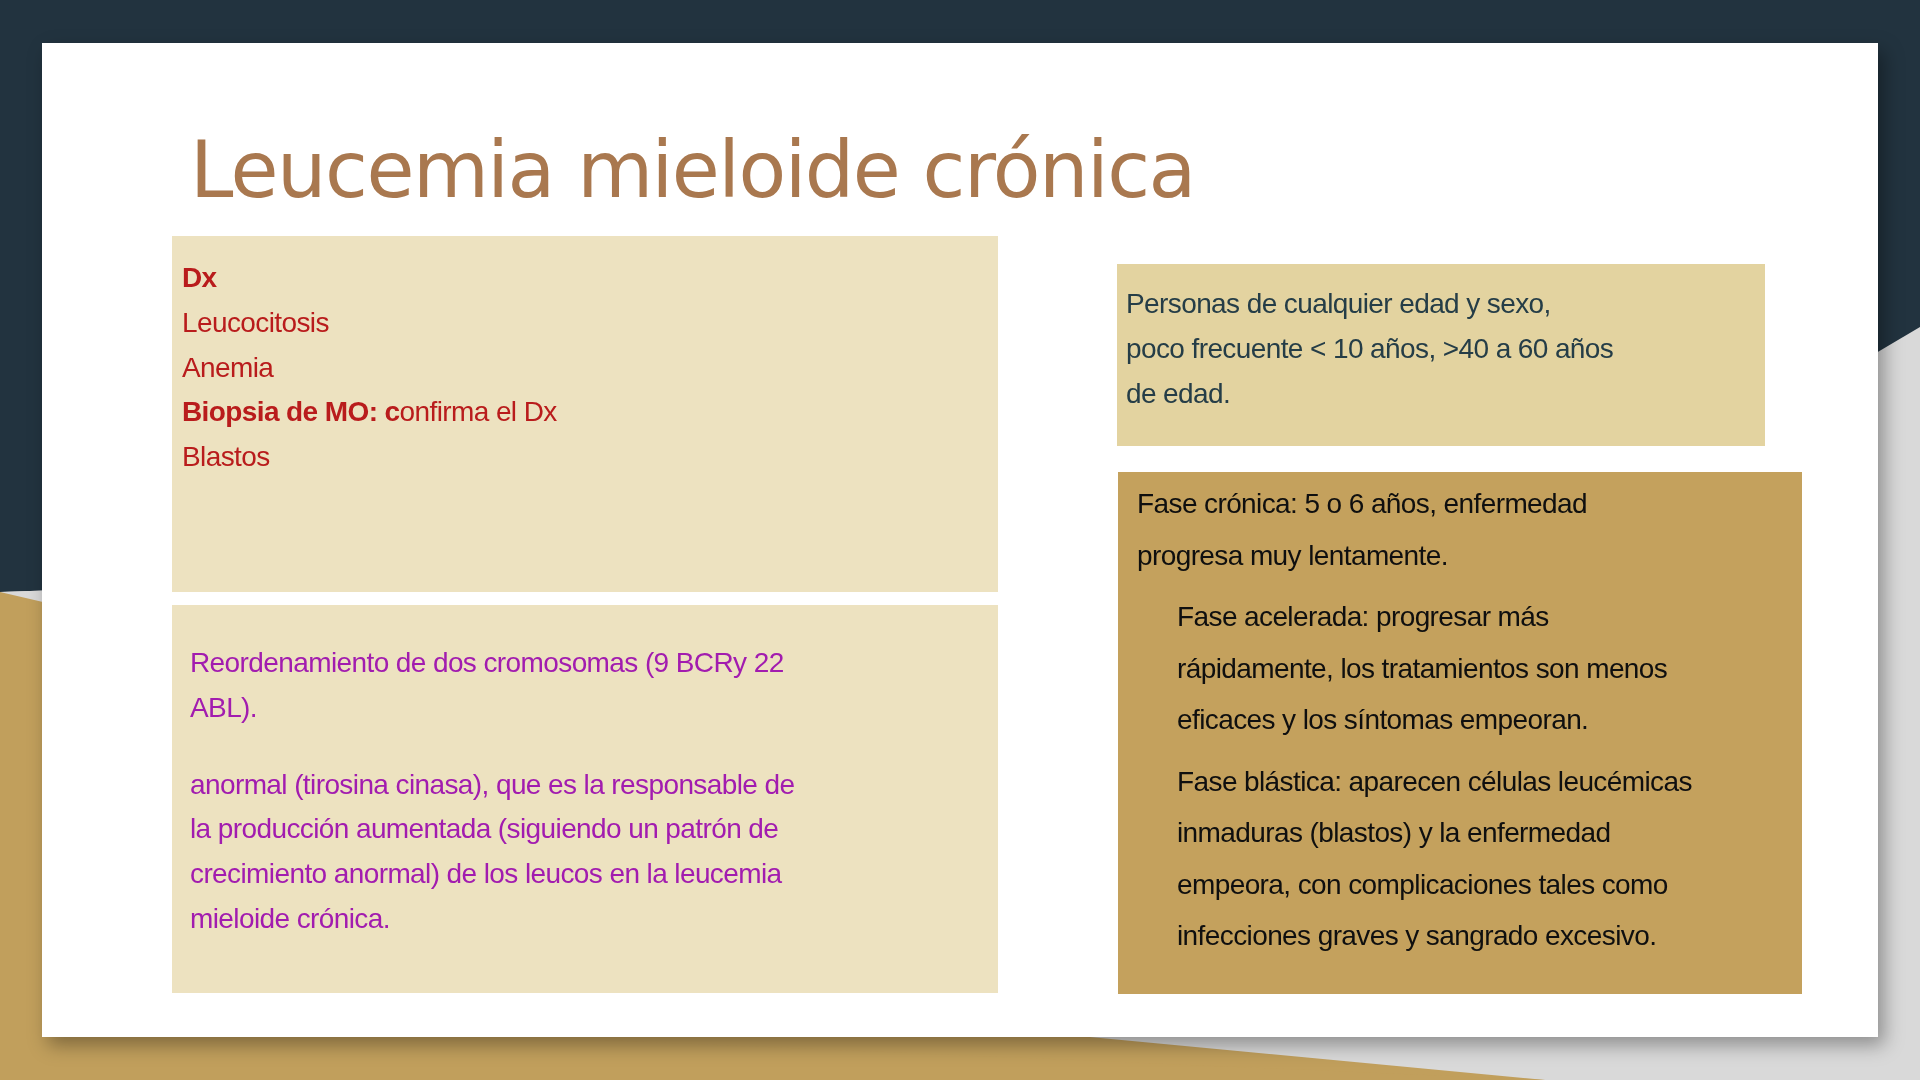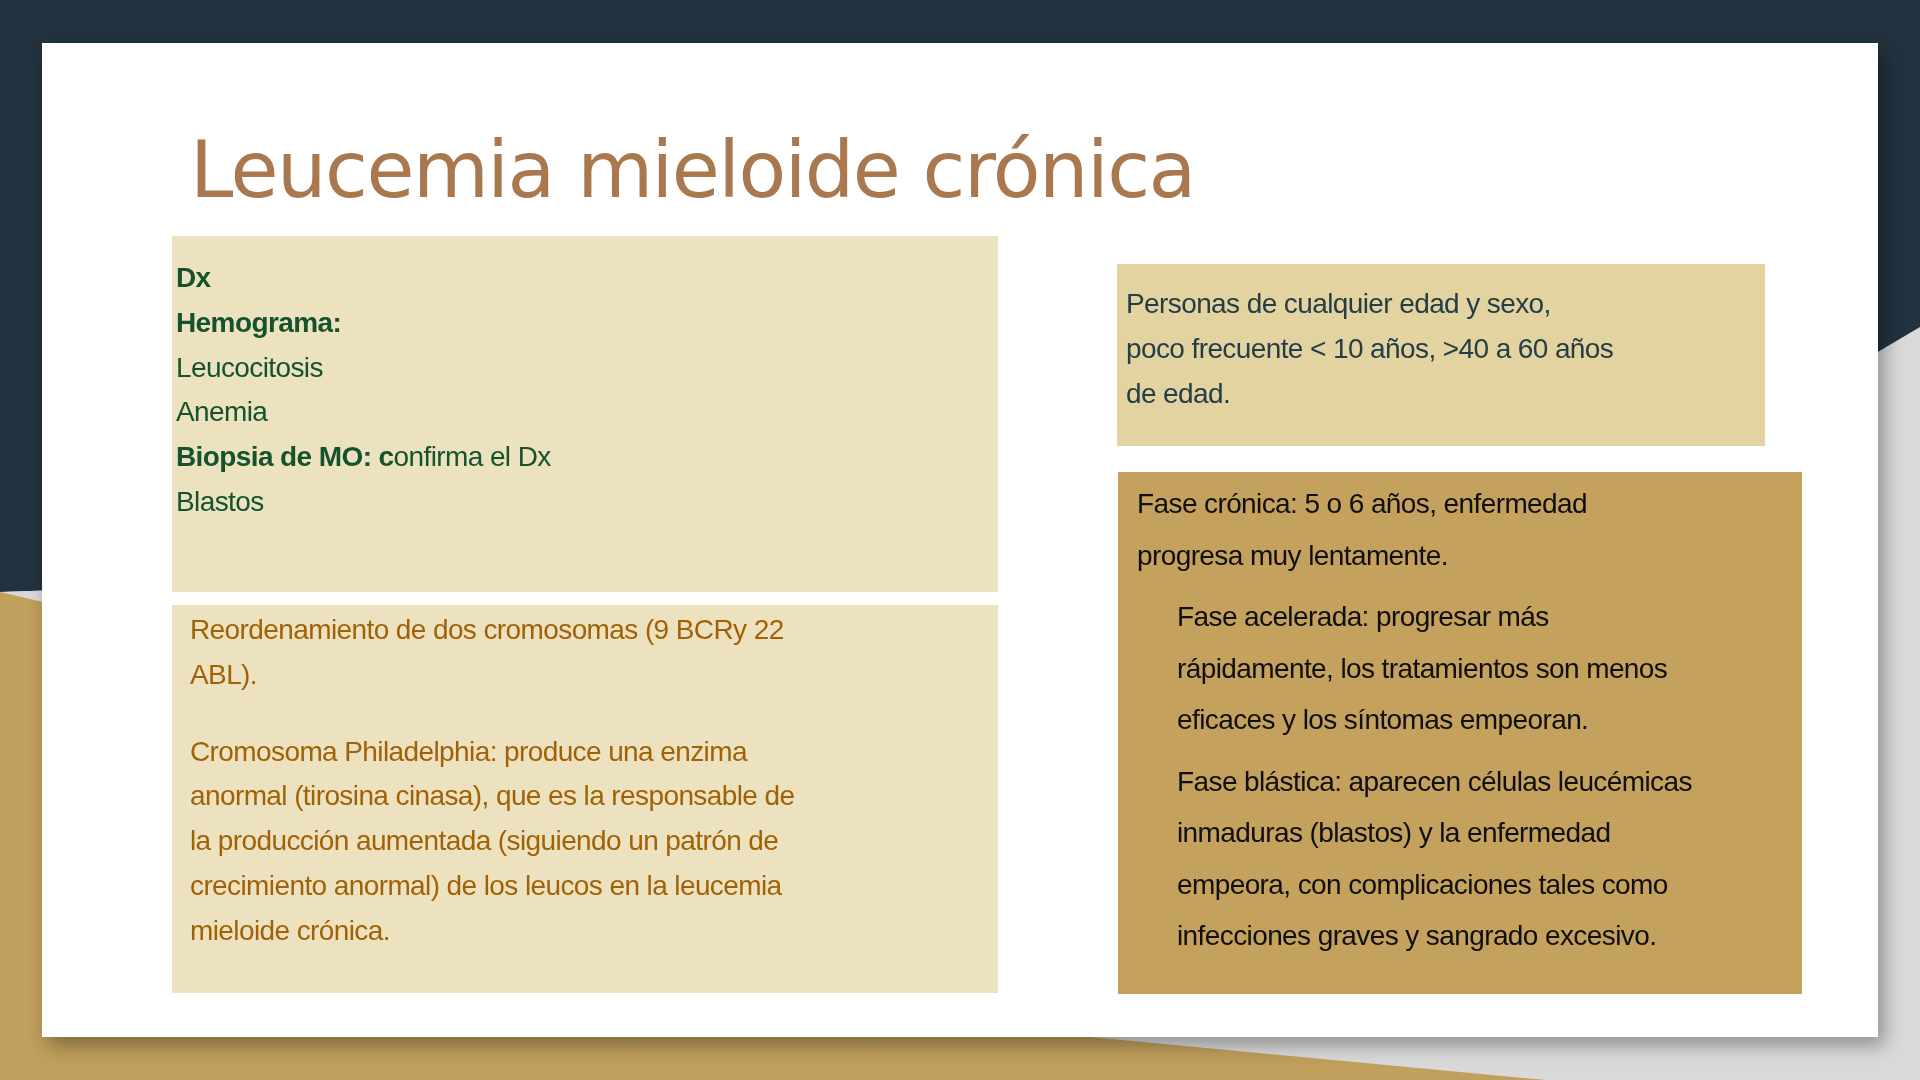--- a/index.html
+++ b/index.html
@@ -2,22 +2,22 @@
 <html><head>
 <meta charset="utf-8">
 <style>
   html, body { margin:0; padding:0; }
   body { width:1920px; height:1080px; position:relative; overflow:hidden; background:#d9d9d9; font-family:"Liberation Sans", sans-serif; }
   .bg { position:absolute; inset:0; }
   .slide { position:absolute; left:42px; top:43px; width:1836px; height:994px; background:#ffffff; box-shadow: 6px 8px 18px rgba(0,0,0,0.35); }
   .title { position:absolute; left:148px; top:88px; font-size:78px; color:#A9784F; font-family:"DejaVu Sans", sans-serif; font-weight:normal; letter-spacing:-1.5px; white-space:nowrap; line-height:1; }
   .box { position:absolute; box-sizing:border-box; }
   .line { display:block; white-space:nowrap; }
-  .b1 { left:130px; top:193px; width:826px; height:356px; background:#EDE2C0; color:#14532d; padding:20px 4px; font-size:28px; line-height:44.8px; letter-spacing:-0.6px; }
-  .b2 { left:130px; top:562px; width:826px; height:388px; background:#EDE2C0; color:#a16207; padding:3px 18px; font-size:28px; line-height:44.8px; letter-spacing:-0.6px; }
+  .b1 { left:130px; top:193px; width:826px; height:356px; background:#EDE2C0; color:#b91c1c; padding:20px 10px; font-size:28px; line-height:44.8px; letter-spacing:-0.6px; }
+  .b2 { left:130px; top:562px; width:826px; height:388px; background:#EDE2C0; color:#a21caf; padding:36px 18px; font-size:28px; line-height:44.8px; letter-spacing:-0.6px; }
   .b2 .para + .para { margin-top:32px; }
   .b3 { left:1075px; top:221px; width:648px; height:182px; background:#E3D3A0; color:#253D47; padding:18px 9px; font-size:28px; line-height:44.8px; letter-spacing:-0.6px; }
   .b4 { left:1076px; top:429px; width:684px; height:522px; background:#C4A15D; color:#0f0f0f; padding:6px 19px; font-size:28px; line-height:51.5px; letter-spacing:-0.6px; }
   .b4 .para + .para { margin-top:10px;margin-left:40px; }
   b { font-weight:bold; }
 </style>
 </head>
 <body>
 
 <svg class="bg" width="1920" height="1080" viewBox="0 0 1920 1080">
@@ -26,34 +26,32 @@
   <polygon points="0,592 1560,540 1920,1080 0,1080" fill="#D9D9D9"></polygon>
   <polygon points="0,592 700,1000 1545,1080 0,1080" fill="#C19F5C"></polygon>
   <polygon points="0,592 60,606 600,1040 1545,1080 0,1080" fill="#C19F5C"></polygon>
 </svg>
 
 <div class="slide">
   <div class="title">Leucemia mieloide crónica</div>
 
   <div class="box b1">
     <b class="line">Dx</b>
-    <b class="line">Hemograma:</b>
     <span class="line">Leucocitosis</span>
     <span class="line">Anemia</span>
     <span class="line"><b>Biopsia de MO: c</b><span>onfirma el Dx</span></span>
     <span class="line">Blastos</span>
   </div>
 
   <div class="box b2">
     <div class="para">
       <span class="line">Reordenamiento de dos cromosomas (9  BCRy 22</span>
       <span class="line">ABL).</span>
     </div>
     <div class="para">
-      <span class="line">Cromosoma Philadelphia: produce una enzima</span>
       <span class="line">anormal (tirosina cinasa), que es la responsable de</span>
       <span class="line">la producción aumentada (siguiendo un patrón de</span>
       <span class="line">crecimiento anormal) de los leucos en la leucemia</span>
       <span class="line">mieloide crónica.</span>
     </div>
   </div>
 
   <div class="box b3">
     <span class="line">Personas de cualquier edad y sexo,</span>
     <span class="line">poco frecuente &lt; 10 años, &gt;40 a 60 años</span>

